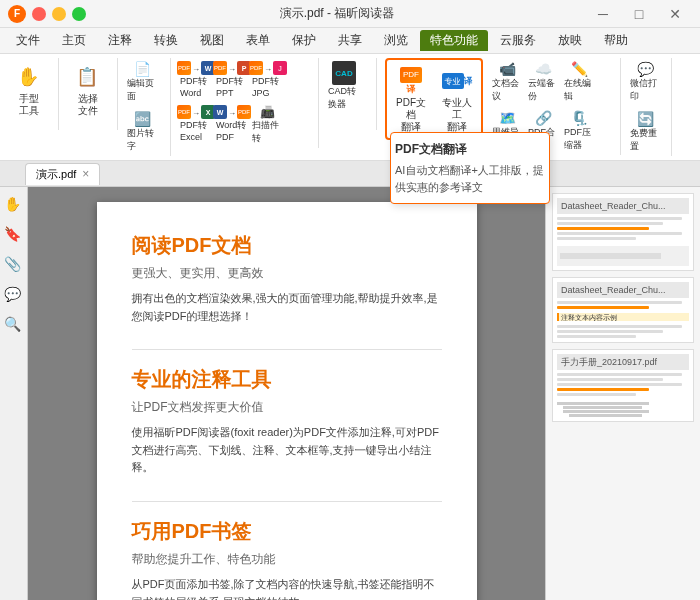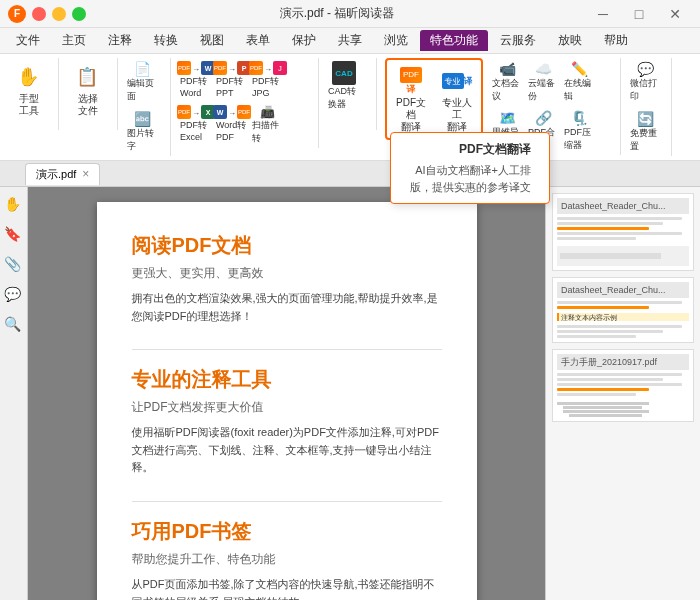--- a/index.html
+++ b/index.html
@@ -35,21 +35,21 @@
       border-bottom: 1px solid #ddd;
       gap: 2px;
     }
     .menu-item {
       padding: 2px 10px;
       cursor: pointer;
       font-size: 12px;
       color: #333;
       border-radius: 3px;
     }
-    .menu-item.active { background: #701a75; color: white; border-radius: 3px 3px 0 0; }
+    .menu-item.active { background: #4d7c0f; color: white; border-radius: 3px 3px 0 0; }
 
     
     .ribbon-content {
       background: white;
       border-bottom: 1px solid #ddd;
       min-height: 80px;
       padding: 4px 8px;
       display: flex;
       align-items: flex-start;
       gap: 8px;
@@ -110,25 +110,24 @@
     }
 
     
     .tooltip-popup {
       position: absolute;
       top: 78px;
       left: 390px;
       background: white;
       border: 1px solid #ff6600;
       border-radius: 4px;
-      padding: 8px 18px;
+      padding: 8px 4px;
       z-index: 100;
       width: 160px;
       box-shadow: 2px 2px 8px rgba(0,0,0,0.15);
-      text-align: right;
     }
     .tooltip-title {
       font-size: 12px;
       font-weight: bold;
       color: #333;
       margin-bottom: 4px;
     }
     .tooltip-desc {
       font-size: 11px;
       color: #555;

